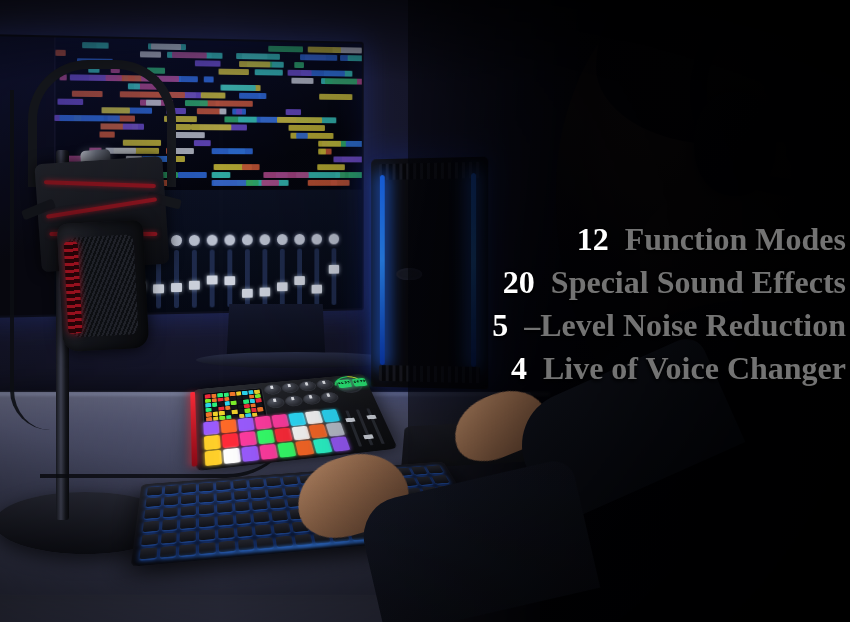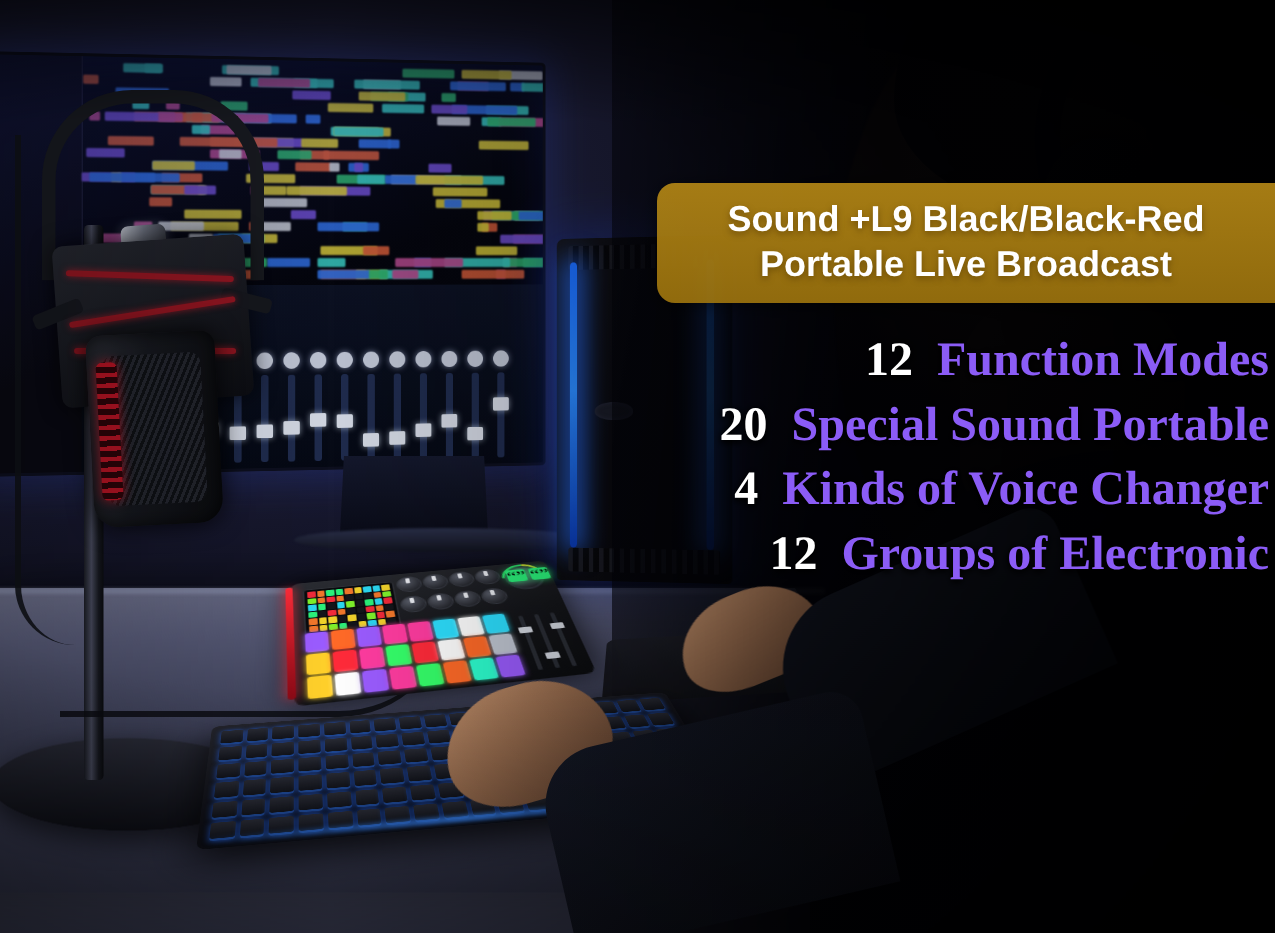--- a/index.html
+++ b/index.html
@@ -236,21 +236,21 @@
   }
   .frow{
     font-family:"Liberation Serif", serif;font-weight:bold;
     font-size:32px;line-height:43px;white-space:nowrap;
   }
   .frow .num{
     color:#ffffff;margin-right:16px;
     text-shadow:0 0 5px rgba(0,0,0,.95),0 2px 4px rgba(0,0,0,.9);
   }
   .frow .lbl{
-    color:#8b5cf6;
+    color:#737373;
     text-shadow:0 0 5px rgba(0,0,0,.9),0 2px 4px rgba(0,0,0,.85);
   }
   .frow.cont{padding-right:0;}
   .frow.cont .lbl{display:inline-block;}
 </style>
 </head>
 <body>
 
 <div id="poster">
 
@@ -800,26 +800,22 @@
     <div class="hand handA"></div>
     <div class="sleeveA"></div>
 
     <div class="vignette"></div>
     <div class="topdark"></div>
   </div>
 
   <div class="overlay">
 
 
-    <div class="banner">
-      <div>Sound +L9 Black/Black-Red</div>
-      <div>Portable Live Broadcast</div>
-    </div>
 
     <div class="features" id="features">
         <div class="frow"><span class="num">12</span><span class="lbl">Function Modes</span></div>
-        <div class="frow"><span class="num">20</span><span class="lbl">Special Sound Portable</span></div>
-        <div class="frow"><span class="num">4</span><span class="lbl">Kinds of Voice Changer</span></div>
-        <div class="frow"><span class="num">12</span><span class="lbl">Groups of Electronic</span></div>
+        <div class="frow"><span class="num">20</span><span class="lbl">Special Sound Effects</span></div>
+        <div class="frow"><span class="num">5</span><span class="lbl">–Level Noise Reduction</span></div>
+        <div class="frow"><span class="num">4</span><span class="lbl">Live of Voice Changer</span></div>
       </div>
 
   </div>
 </div>
 
 </body></html>

